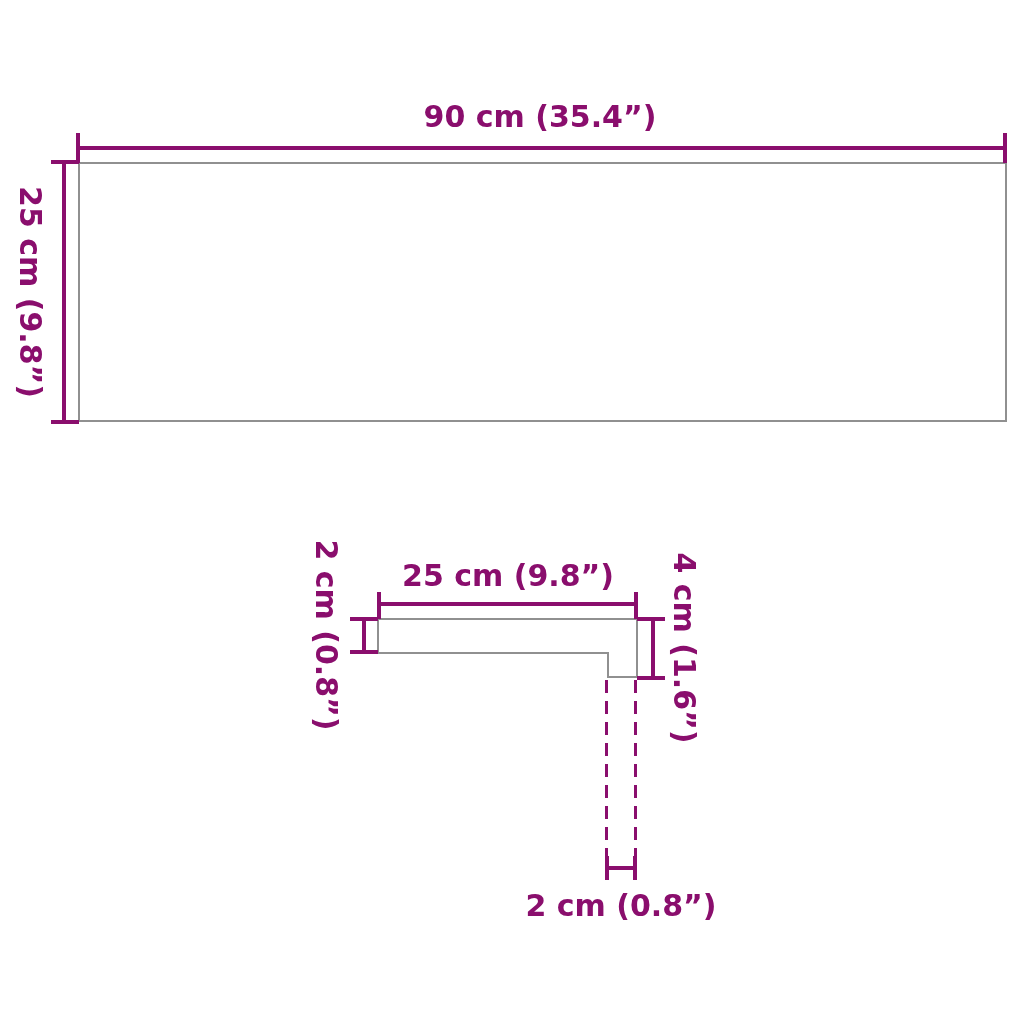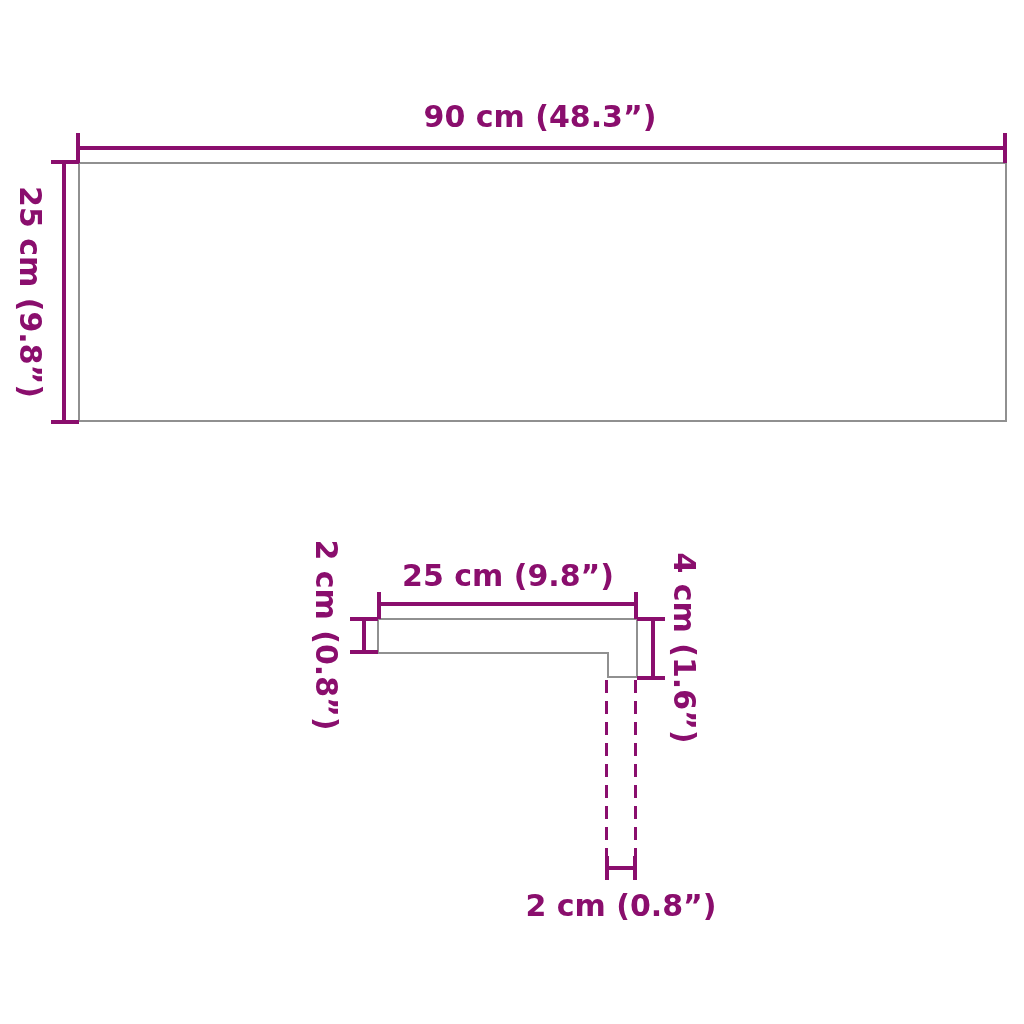--- a/index.html
+++ b/index.html
@@ -44,21 +44,21 @@
 
 <div class="canvas">
 
   <div>
 
     <div class="board-rect" style="left:78px;top:162px;width:929px;height:260px;"></div>
 
     <div class="hline" style="left:76px;top:146px;width:931px;height:4px;"></div>
     <div class="tick-v" style="left:76px;top:133px;width:4px;height:30px;"></div>
     <div class="tick-v" style="left:1003px;top:133px;width:4px;height:30px;"></div>
-    <div class="label" style="left:540px;top:117px;">90 cm (48.3”)</div>
+    <div class="label" style="left:540px;top:117px;">90 cm (35.4”)</div>
 
     <div class="vline" style="left:62px;top:160px;width:4px;height:264px;"></div>
     <div class="tick-h" style="left:51px;top:160px;width:28px;height:4px;"></div>
     <div class="tick-h" style="left:51px;top:420px;width:28px;height:4px;"></div>
     <div class="label rot" style="left:30px;top:292px;">25 cm (9.8”)</div>
   </div>
 
   <div>
 
     <svg style="left:376px;top:617px;" width="264" height="63" viewBox="0 0 264 63">

